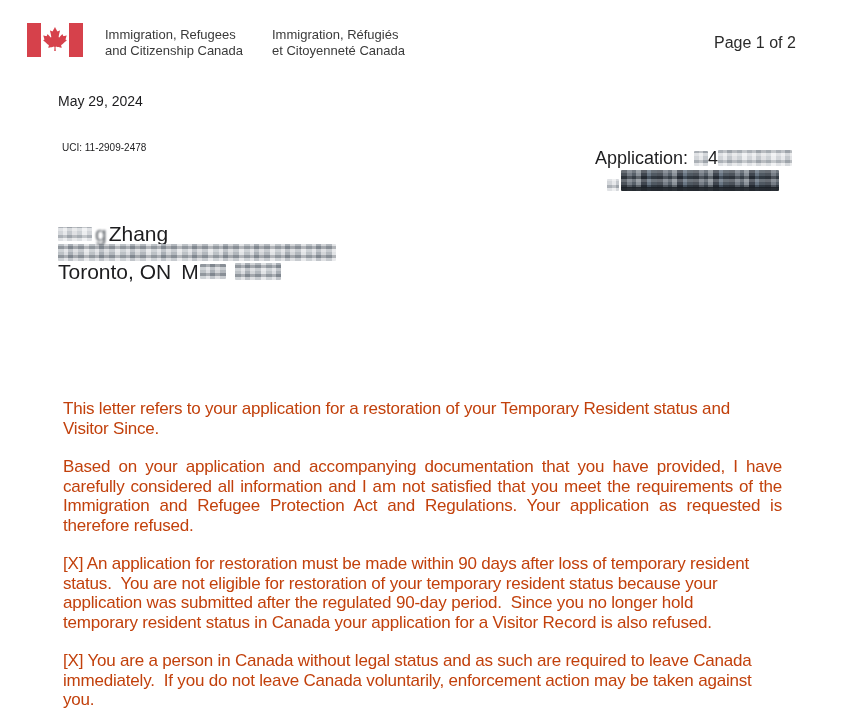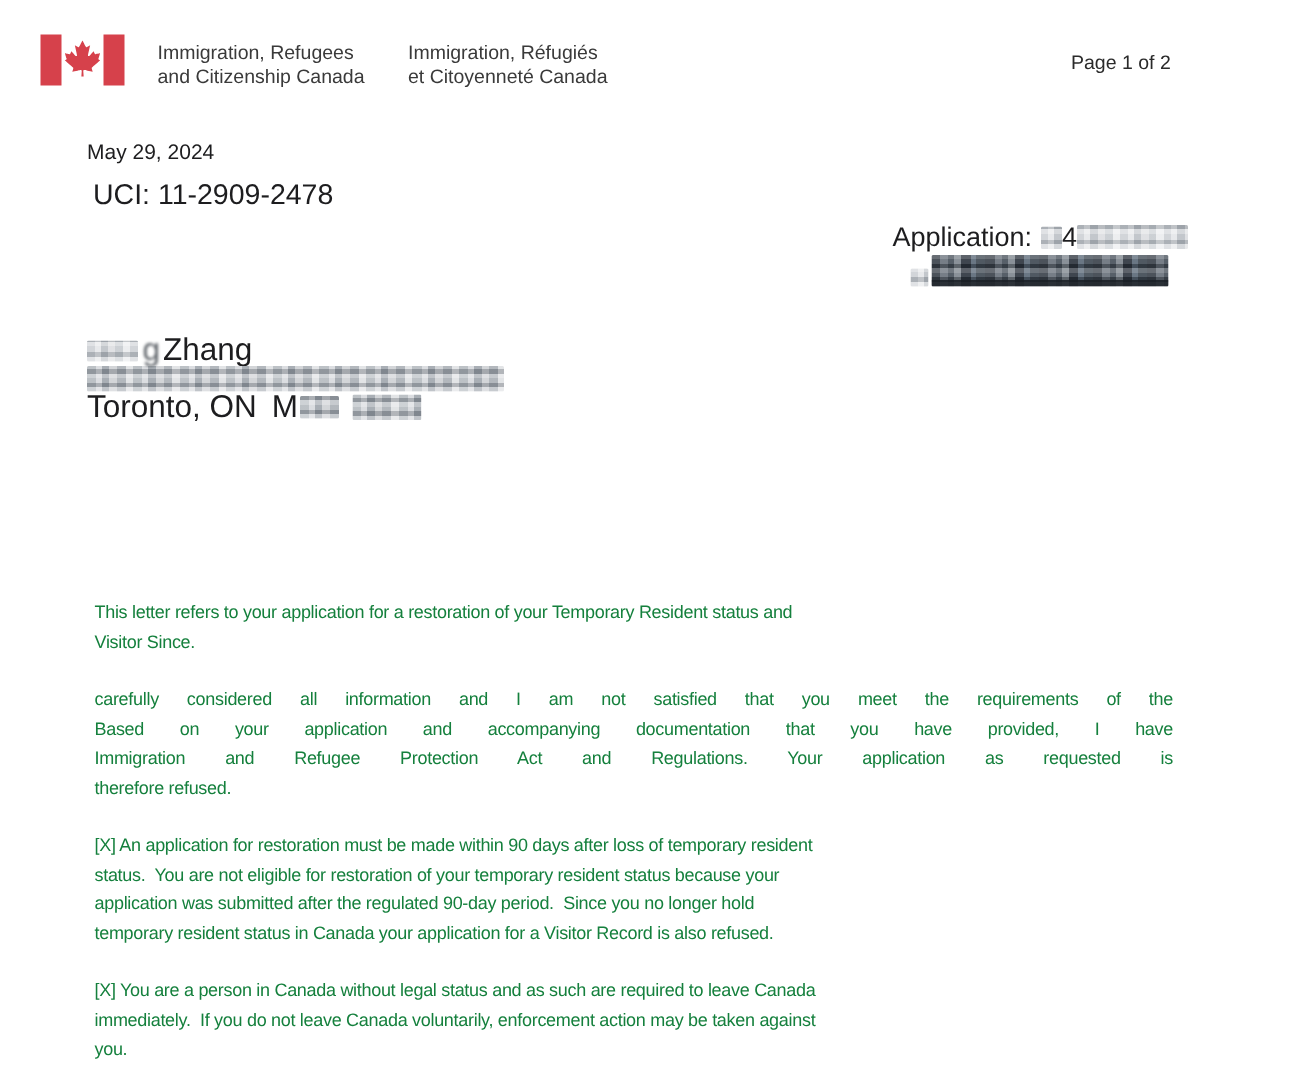--- a/index.html
+++ b/index.html
@@ -19,25 +19,25 @@
     position: absolute; left: 27px; top: 23px;
     width: 56px; height: 34px;
     display: flex; align-items: stretch; justify-content: space-between;
   }
   .flag-bar { width: 14px; height: 34px; background: #d6414b; }
   .flag .leaf { width: 26px; height: 28px; align-self: center; }
 
   .dept { position: absolute; top: 27px; font-size: 13px; line-height: 15.5px; color: #3a3a3a; }
   .dept-en { left: 105px; }
   .dept-fr { left: 272px; }
-  .page-indicator { position: absolute; left: 714px; top: 34px; font-size: 13px; color: #2a2a2a; }
+  .page-indicator { position: absolute; left: 714px; top: 34px; font-size: 16px; color: #2a2a2a; }
 
   
   .date-line { position: absolute; left: 58px; top: 93px;  font-size: 14px; }
-  .uci-line  { position: absolute; left: 62px; top: 120px; font-size: 19px; }
+  .uci-line  { position: absolute; left: 62px; top: 142px; font-size: 10px; }
 
   .app-block { position: absolute; left: 595px; top: 149px; font-size: 18px; }
   .app-line1 { display: flex; align-items: center; height: 18px; }
   .app-line1 .app-label { margin-right: 6px; }
   .app-line2 { display: flex; align-items: flex-end; margin-top: 3px; margin-left: 12px; height: 21px; }
 
   
   .recipient { position: absolute; left: 58px; top: 224px; font-size: 21px; line-height: 19px; }
   .recip-line { display: flex; align-items: center; height: 19px; }
   .ghost { color: #5d6268; filter: blur(1.2px); margin-right: 2px; }
@@ -57,21 +57,21 @@
   .mx-dark {
     background-image:
       linear-gradient(to top, rgba(25,30,36,.85) 0 4px, rgba(0,0,0,0) 4px),
       repeating-linear-gradient(0deg, rgba(255,255,255,.22) 0 3px, rgba(10,14,18,.3) 3px 6px, rgba(255,255,255,.08) 6px 9px),
       repeating-linear-gradient(90deg, #3d444d 0 6px, #6b737d 6px 11px, #49525c 11px 15px, #808890 15px 20px, #2f3640 20px 26px, #5d6b7a 26px 30px, #414b55 30px 36px);
   }
 
   
   .body-text {
     position: absolute; left: 63px; top: 399px; width: 719px;
-    font-size: 12px; letter-spacing: -0.2px; color: #15803d;
+    font-size: 17px; letter-spacing: -0.2px; color: #c2410c;
   }
   .body-text p { margin: 0 0 19px; }
   .line { display: block; line-height: 19.5px; white-space: pre-wrap; }
   .jline { text-align-last: justify; }
   b { font-weight: normal; }
 </style>
 </head>
 <body>
 
 <div class="page">
@@ -129,22 +129,22 @@
   </div>
 
   <div class="body-text">
 
     <p>
       <span class="line">This letter refers to your application for a restoration of your Temporary Resident status and</span>
       <span class="line">Visitor Since.</span>
     </p>
 
     <p>
+      <span class="line jline">Based on your application and accompanying documentation that you have provided, I have</span>
       <span class="line jline">carefully considered all information and I am not satisfied that you meet the requirements of the</span>
-      <span class="line jline">Based on your application and accompanying documentation that you have provided, I have</span>
       <span class="line jline">Immigration and Refugee Protection Act and Regulations. Your application as requested is</span>
       <span class="line">therefore refused.</span>
     </p>
 
     <p>
       <span class="line">[X] An application for restoration must be made within 90 days after loss of temporary resident</span>
       <span class="line">status.  You are not eligible for restoration of your temporary resident status because your</span>
       <span class="line">application was submitted after the regulated 90-day period.  Since you no longer hold</span>
       <span class="line"><span>temporary resident status in Canada your application for a </span><b>Visitor Record</b><span> is also refused.</span></span>
     </p>

